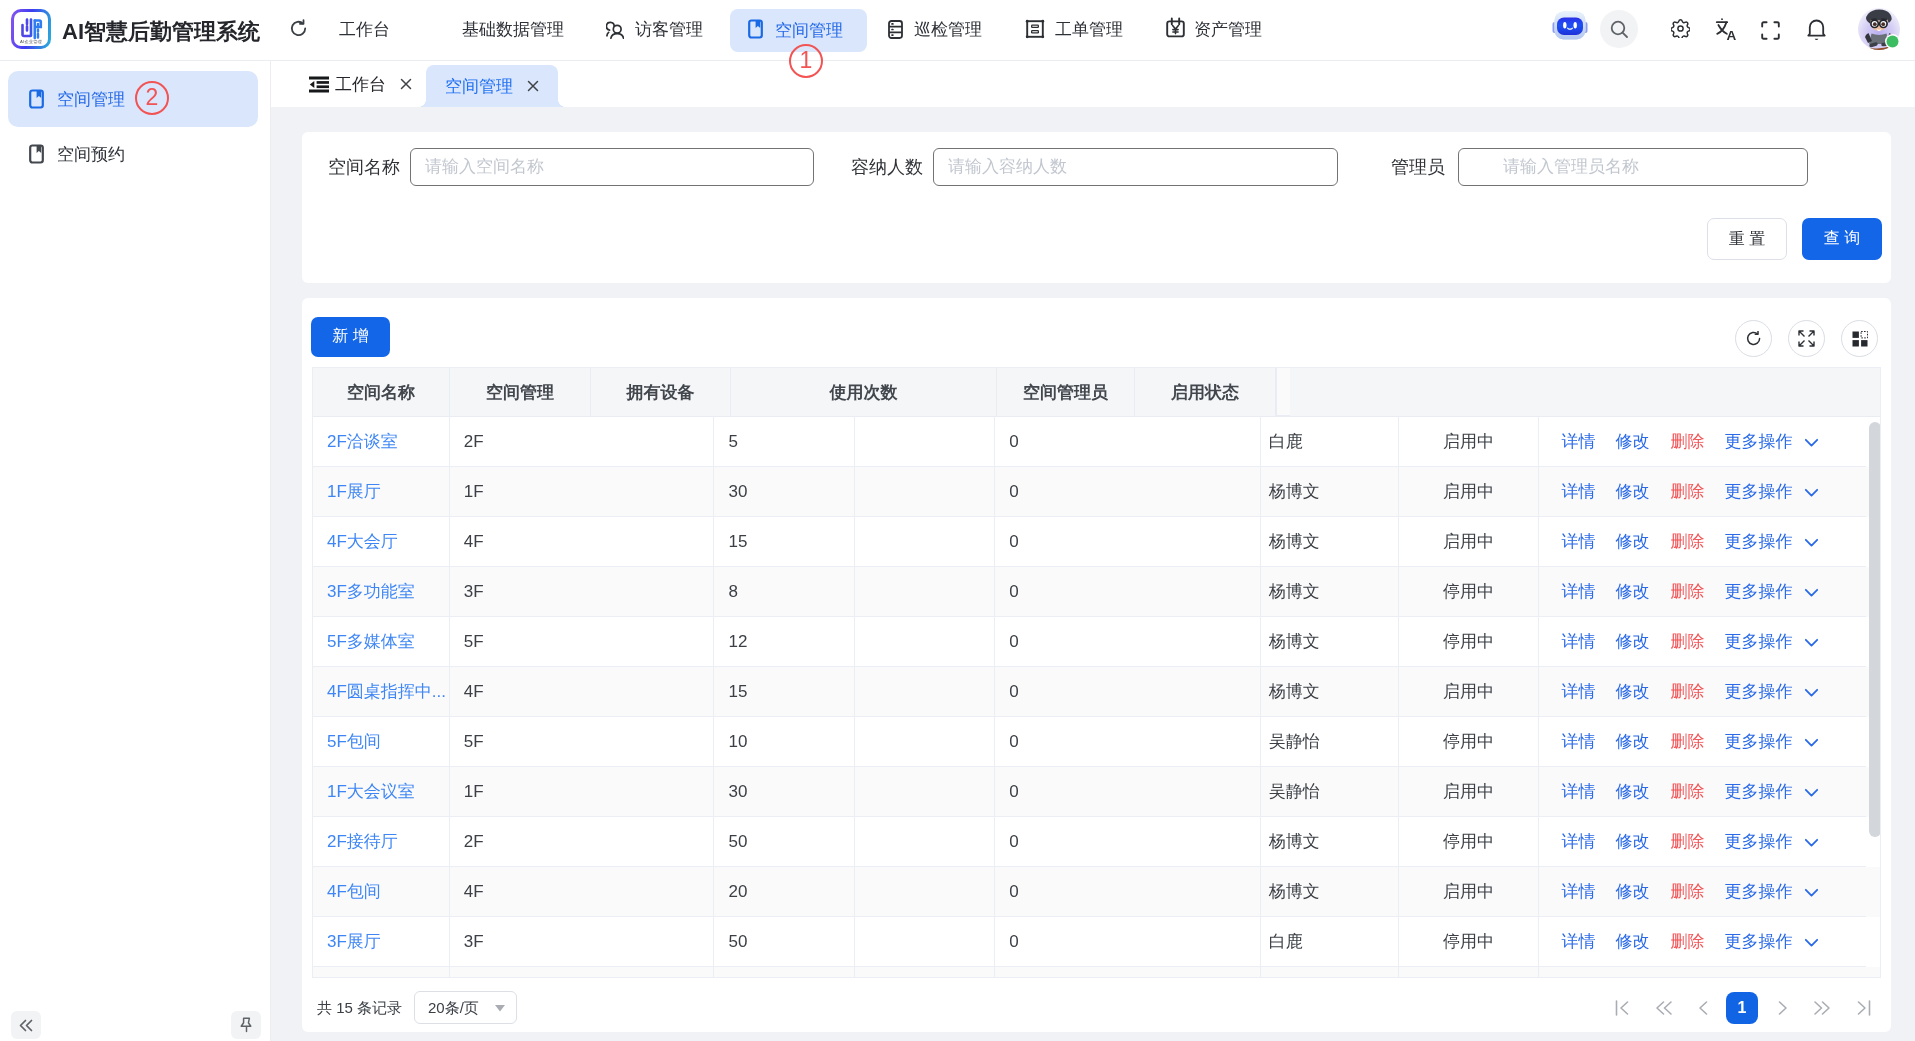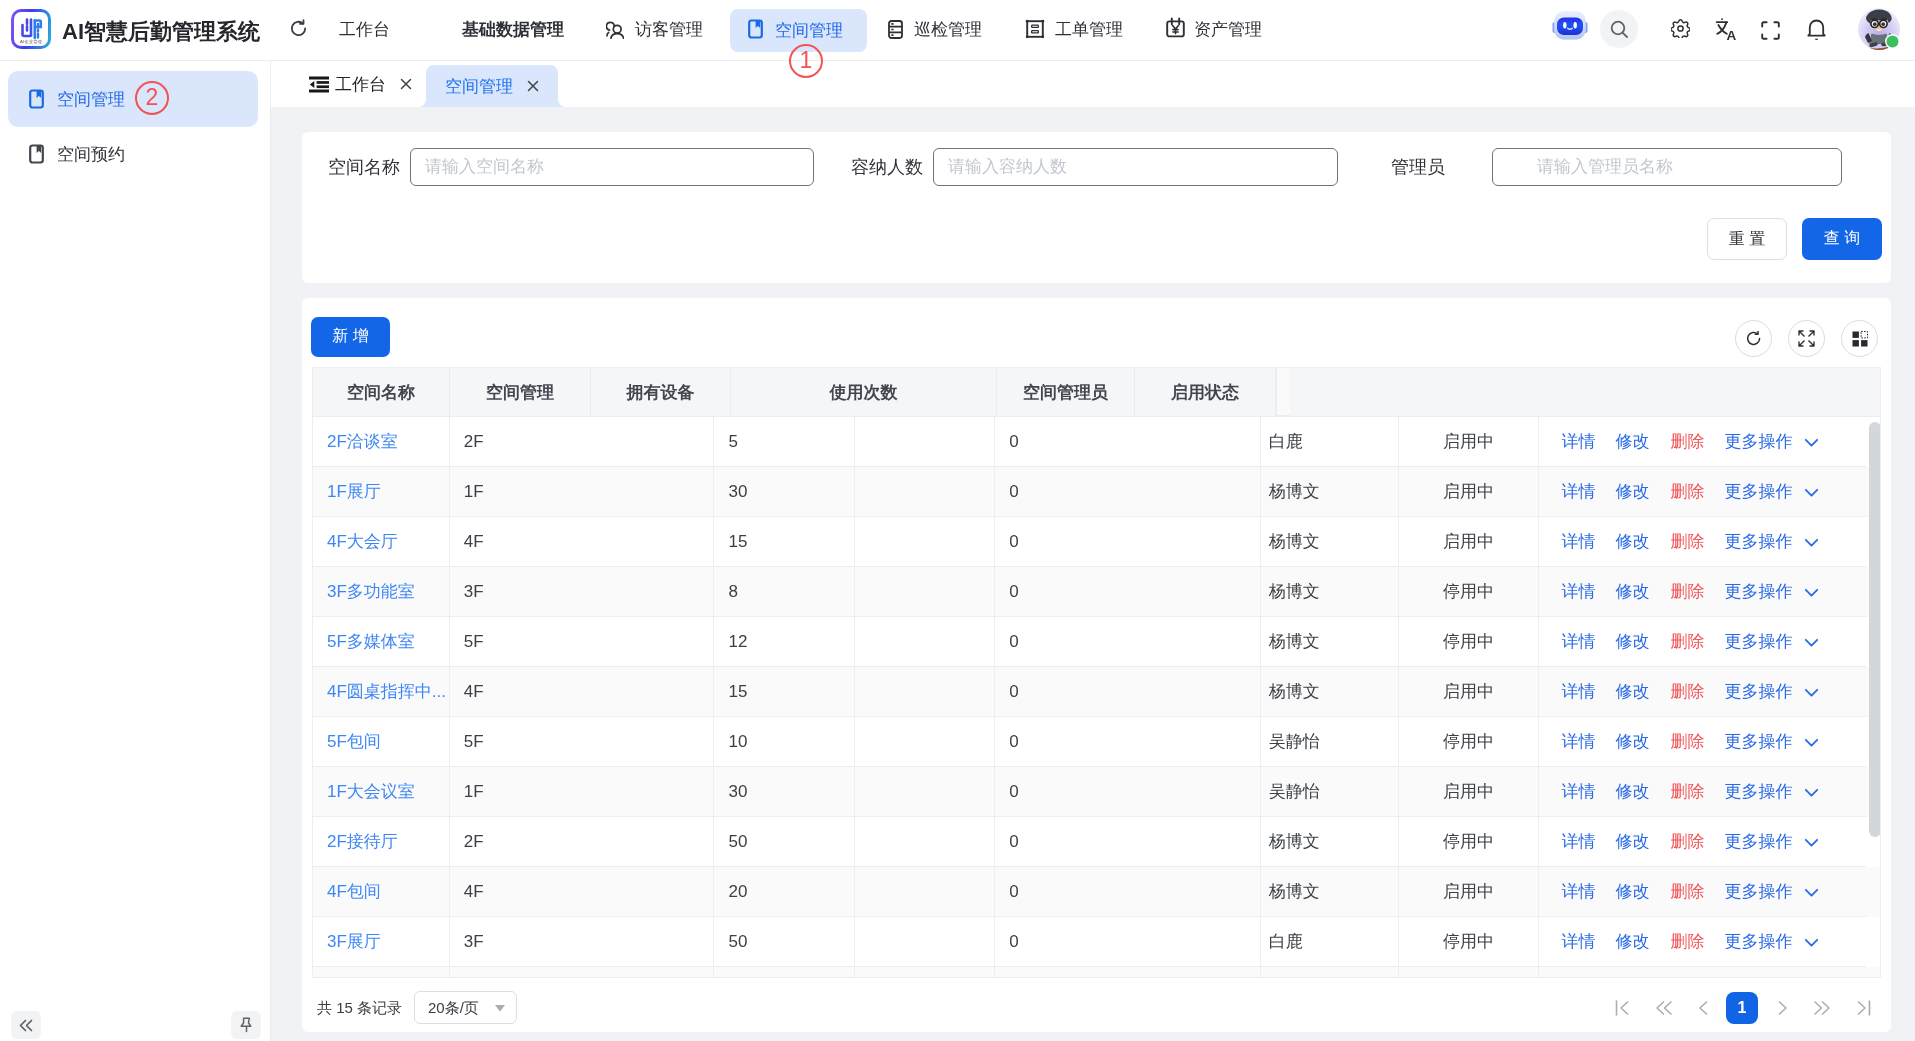--- a/index.html
+++ b/index.html
@@ -75,21 +75,21 @@
 </svg>
 </div>
   </div>
 <div class="title">AI智慧后勤管理系统</div>
 
 <svg class="abs" style="left:289px;top:19px;z-index:6;" width="19" height="19" viewBox="0 0 19 19">
     <path d="M16.2 9.5 a6.7 6.7 0 1 1 -2.2-5" fill="none" stroke="#3a3f45" stroke-width="1.8" stroke-linecap="round"></path>
     <path d="M14.5 1.2 v3.6 h-3.6" fill="none" stroke="#3a3f45" stroke-width="1.8" stroke-linejoin="round" stroke-linecap="round"></path>
   </svg>
 <div class="nav-item" style="left:339px;">工作台</div>
-<div class="nav-item" style="left:462px;font-weight:bold;">基础数据管理</div>
+<div class="nav-item" style="left:462px;">基础数据管理</div>
 <svg class="abs" style="left:606px;top:20px;z-index:6;" width="18" height="19" viewBox="0 0 18 19">
     <g fill="none" stroke="#2c2f33" stroke-width="1.7" stroke-linecap="round">
       <path d="M8.2 6.2 a3.9 3.9 0 1 0 -4.6 3.9"></path>
       <path d="M2.6 12.4 q-1.5 1.2 -1.7 3.4"></path>
       <circle cx="11.2" cy="9.2" r="3.9"></circle>
       <path d="M4.9 18.2 q0.8 -4.6 6.3 -4.6 q5.5 0 6.3 4.6"></path>
     </g>
   </svg>
 <div class="nav-item" style="left:635px;">访客管理</div>
 <div class="nav-pill"><span style="margin-left:45px;">空间管理</span></div>
@@ -261,21 +261,21 @@
         <path d="M1.5 1.5 L10.5 10.5 M10.5 1.5 L1.5 10.5" stroke="#3f4348" stroke-width="1.5" stroke-linecap="round"></path>
       </svg></div>
 </div>
 
 <div class="card card1"></div>
 <div class="flabel" style="left:328px;">空间名称</div>
 <div class="finput" style="left:410px;width:404px;">请输入空间名称</div>
 <div class="flabel" style="left:851px;">容纳人数</div>
 <div class="finput" style="left:933px;width:405px;">请输入容纳人数</div>
 <div class="flabel" style="left:1391px;">管理员</div>
-<div class="finput" style="left:1492px;width:350px;padding-left:44px;">请输入管理员名称</div>
+<div class="finput" style="left:1458px;width:350px;padding-left:44px;">请输入管理员名称</div>
 <div class="btn btn-plain" style="left:1707px;top:218px;width:80px;">重 置</div>
 <div class="btn btn-blue" style="left:1802px;top:218px;width:80px;">查 询</div>
 
 <div class="card card2"></div>
 <div class="btn btn-blue" style="left:311px;top:317px;width:79px;height:40px;line-height:38px;">新 增</div>
 <div class="tbtn" style="left:1735px;">
 <svg width="17" height="17" viewBox="0 0 17 17">
       <path d="M14.6 8.5 a6 6 0 1 1 -2-4.5" fill="none" stroke="#2c2f33" stroke-width="1.5" stroke-linecap="round"></path>
       <path d="M13 0.9 v3.3 h-3.3" fill="none" stroke="#2c2f33" stroke-width="1.5" stroke-linejoin="round"></path>
     </svg>

